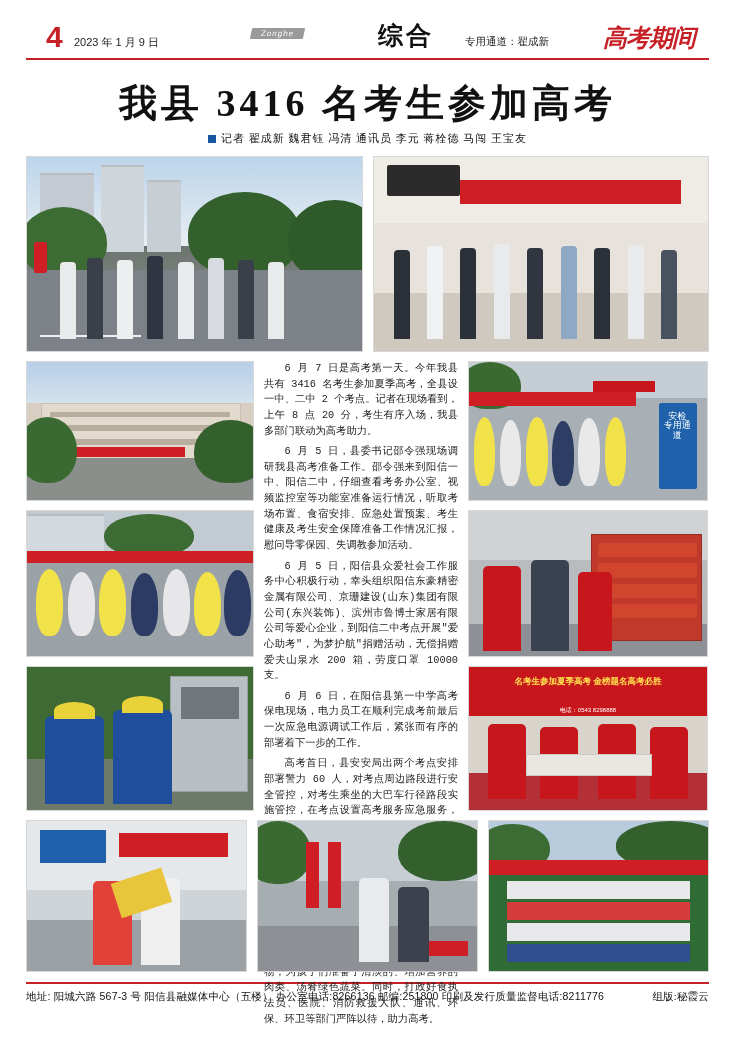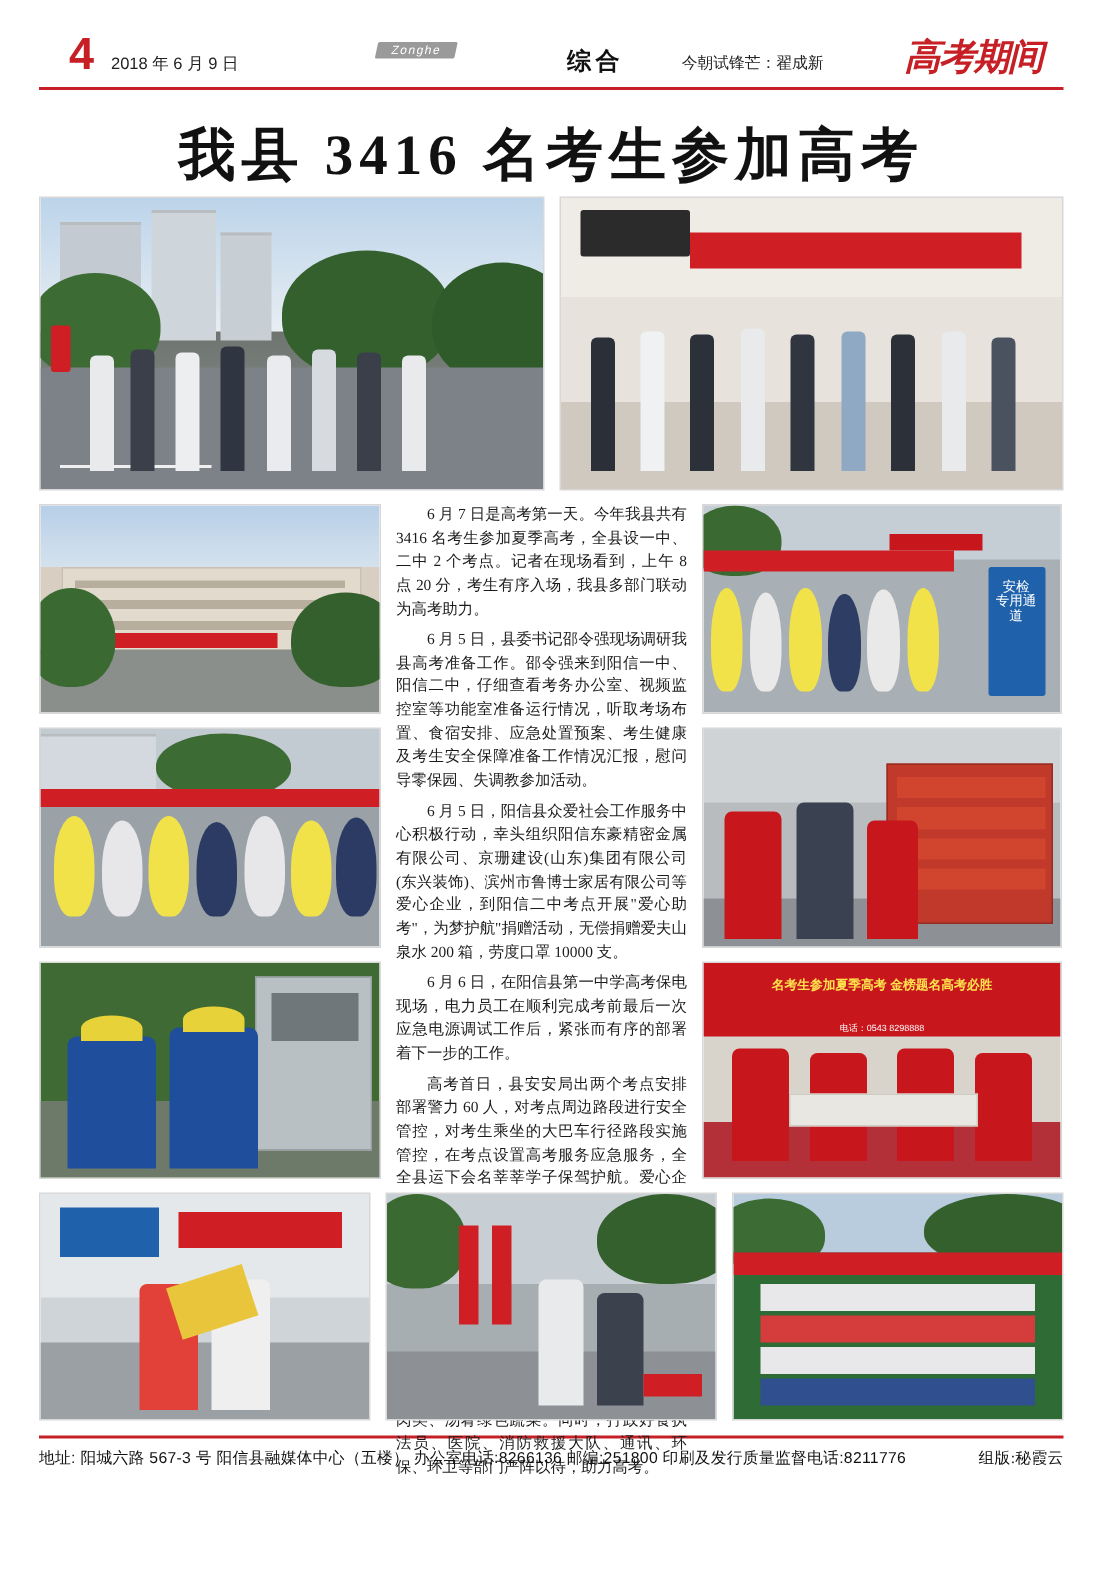--- a/index.html
+++ b/index.html
@@ -65,21 +65,21 @@
     font-size: 8px;
     letter-spacing: 1px;
     padding: 1px 10px 1px 10px;
     border-radius: 1px;
     transform: skewX(-12deg);
   }
   .section-name {
     position: absolute;
     left: 352px;
     bottom: 6px;
-    font-size: 16px;
+    font-size: 25px;
     font-weight: bold;
     letter-spacing: 3px;
   }
   .editor-line {
     position: absolute;
     right: 160px;
     bottom: 9px;
     font-size: 10.5px;
     color: #222;
   }
@@ -134,21 +134,21 @@
   }
   .row1 .photo { flex: 1; }
 
   .body-grid {
     display: flex;
     gap: 10px;
     margin-top: 9px;
     height: 450px;
   }
   .col-left { width: 228px; display: flex; flex-direction: column; gap: 9px; }
-  .col-mid  { width: 194px; }
+  .col-mid  { width: 194px; font-family: Liberation Mono, monospace; }
   .col-right{ width: 240px; display: flex; flex-direction: column; gap: 9px; }
 
   .col-left .p1 { height: 140px; }
   .col-left .p2 { height: 148px; }
   .col-left .p3 { height: 145px; }
   .col-right .p1 { height: 140px; }
   .col-right .p2 { height: 148px; }
   .col-right .p3 { height: 145px; }
 
   .article {
@@ -204,30 +204,33 @@
     margin-left: 24px;
   }
 </style>
 </head>
 <body>
 
 <div class="page">
 
   <div class="masthead">
     <div class="page-number">4</div>
-    <div class="issue-date">2018 年 6 月 9 日</div>
+    <div class="issue-date">2023 年 1 月 9 日</div>
     <div class="section-tagwrap">
       <div class="section-pinyin">Zonghe</div>
     </div>
     <div class="section-name">综合</div>
-    <div class="editor-line">今朝试锋芒：翟成新</div>
+    <div class="editor-line">专用通道：翟成新</div>
     <div class="brand">高考期间</div>
   </div>
 
   <div class="headline">我县 3416 名考生参加高考</div>
+  <div class="byline">
+    <span class="sq"></span><span>记者 翟成新  魏君钰  冯清  通讯员  李元  蒋栓德  马闯  王宝友</span>
+  </div>
 
   <div class="row1">
 
     <div class="photo">
       <div class="sky"></div>
       <div class="ground" style="background:linear-gradient(#6e7470,#8f9590)"></div>
       <div class="bldg" style="left:4%;top:8%;width:16%;height:40%;background:#c3cad1"></div>
       <div class="bldg" style="left:22%;top:4%;width:13%;height:44%;background:#cfd6db"></div>
       <div class="bldg" style="left:36%;top:12%;width:10%;height:36%;background:#c7ced4"></div>
       <div class="tree" style="left:-2%;top:26%;width:26%;height:36%;background:#3c6b34"></div>

